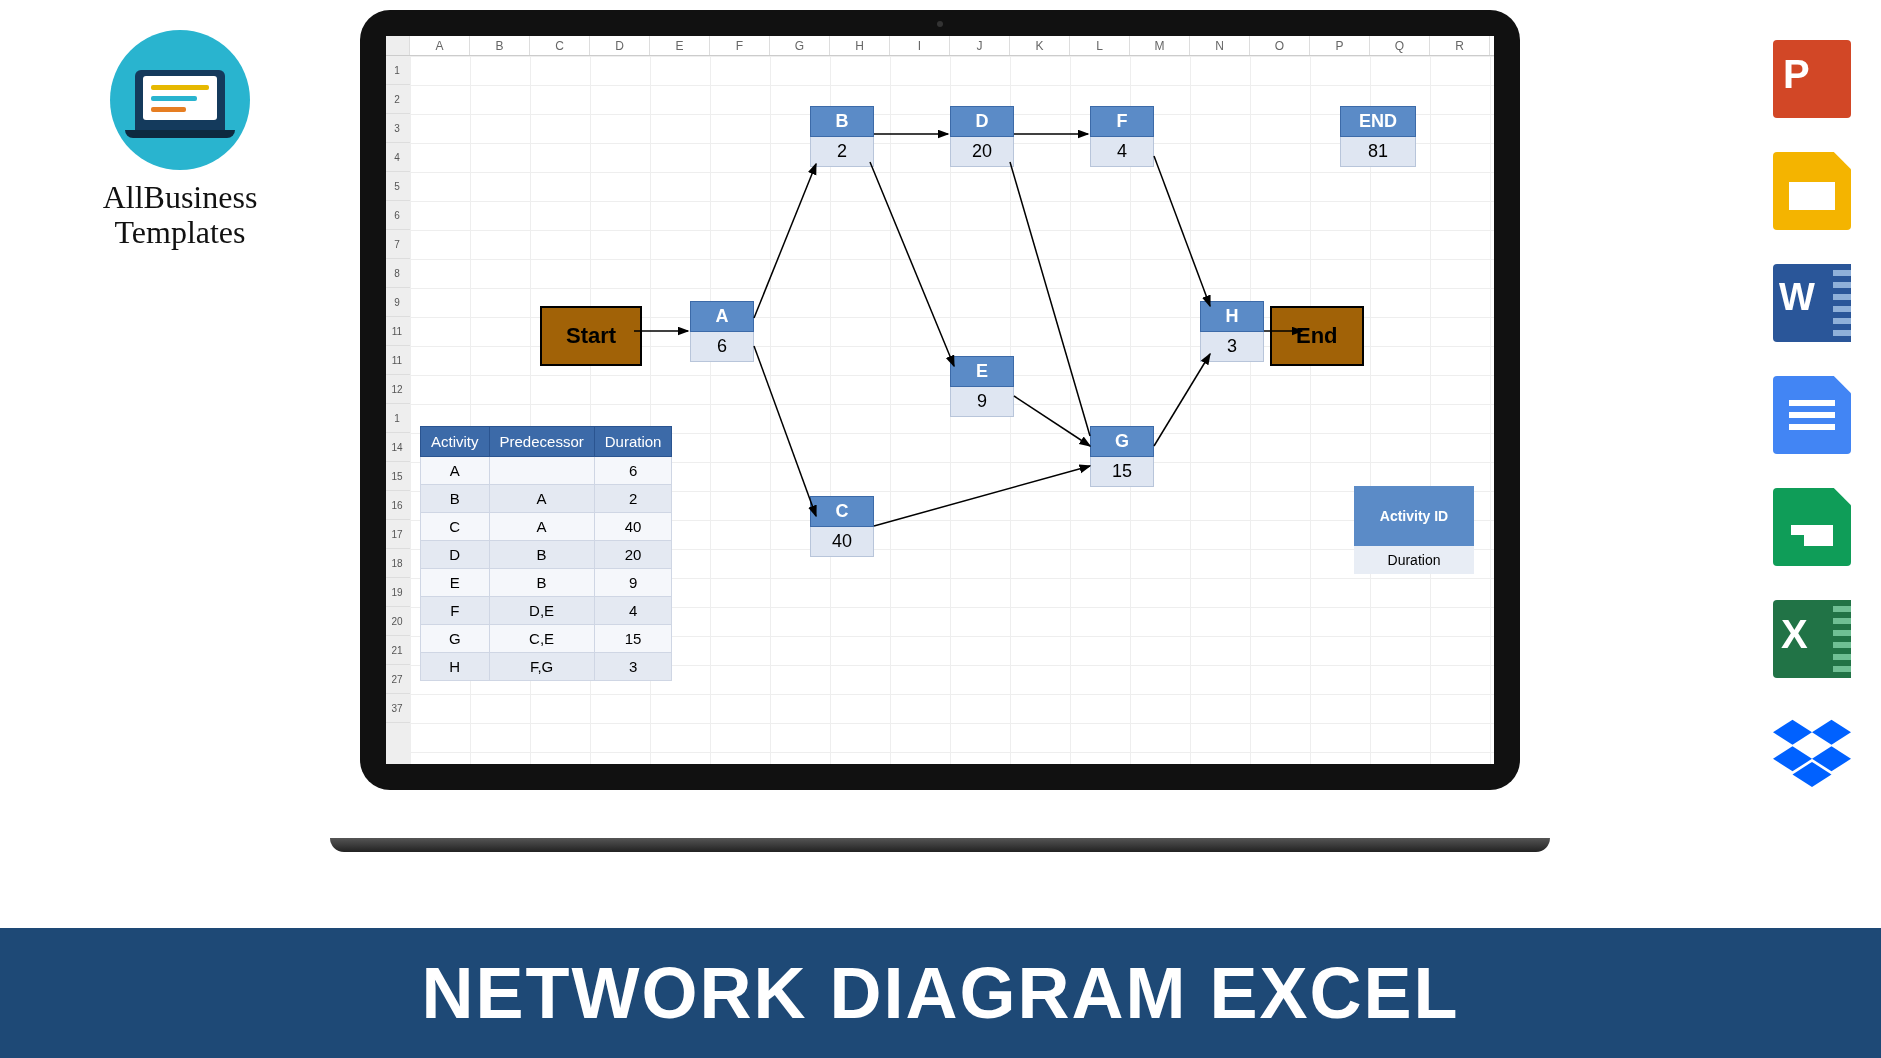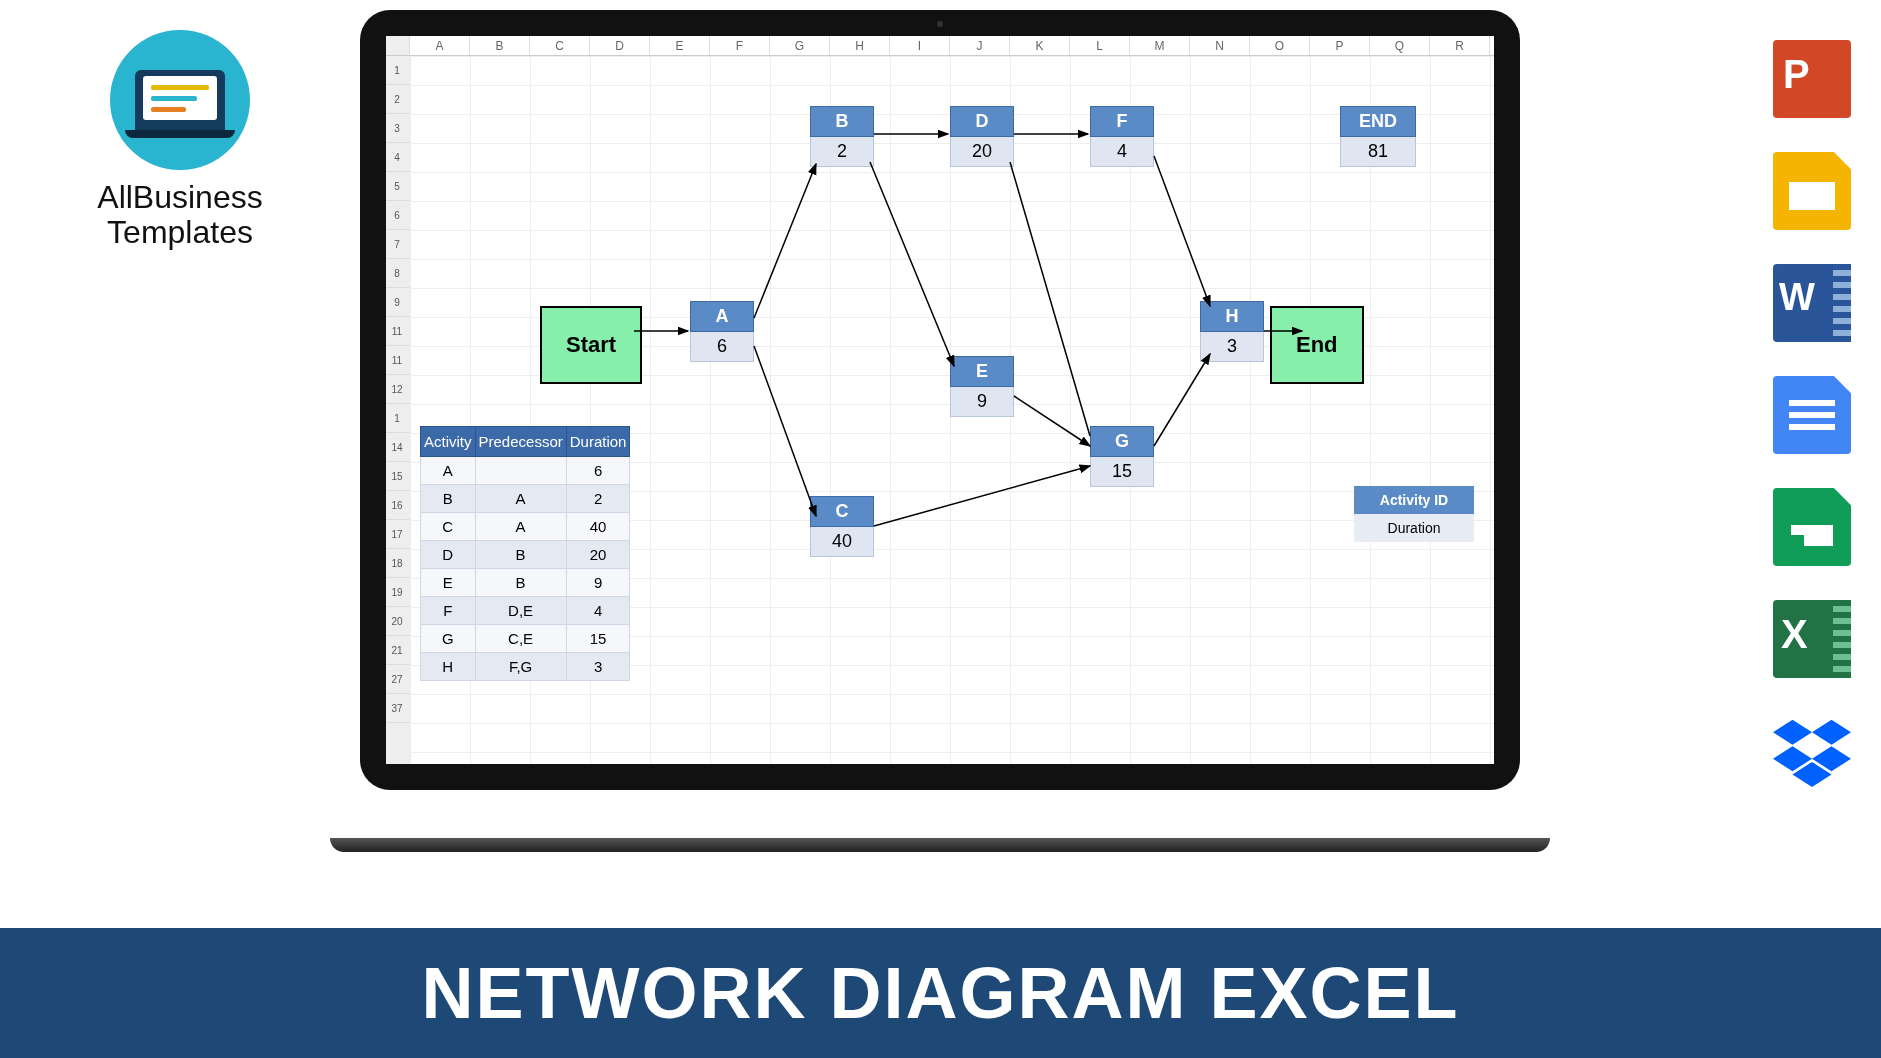--- a/index.html
+++ b/index.html
@@ -6,46 +6,46 @@
   body { width:1881px; height:1058px; background:#fff; font-family: Arial, sans-serif; position:relative; overflow:hidden;}
   .logo-block { position:absolute; left:60px; top:30px; width:240px; text-align:center;}
   .logo-circle { width:140px; height:140px; border-radius:50%; background:#29b4cf; margin:0 auto; position:relative; display:flex; align-items:center; justify-content:center;}
   .logo-laptop { width:90px; height:60px; background:#143a5c; border-radius:6px 6px 0 0; position:relative;}
   .logo-screen { position:absolute; left:8px; top:6px; right:8px; bottom:10px; background:#fff; border-radius:3px; display:flex; flex-direction:column; justify-content:center; gap:6px; padding:8px;}
   .logo-line { height:5px; border-radius:2px;}
   .ll1 { width:100%; background:#e6b800;}
   .ll2 { width:80%; background:#29b4cf;}
   .ll3 { width:60%; background:#e67e22;}
   .logo-base { width:110px; height:8px; background:#0d2940; position:absolute; bottom:-8px; left:-10px; border-radius:0 0 8px 8px;}
-  .logo-text { font-size:32px; color:#111; line-height:1.1; margin-top:10px; font-family: Liberation Sans, sans-serif;}
+  .logo-text { font-size:32px; color:#111; line-height:1.1; margin-top:10px; font-family: Liberation Serif, serif;}
   .laptop { position:absolute; left:360px; top:10px; width:1160px; height:840px;}
   .lap-body { width:100%; height:780px; background:#111; border-radius:30px; padding:26px; position:relative;}
   .dot { position:absolute; top:11px; left:50%; transform:translateX(-50%); width:6px; height:6px; background:#333; border-radius:50%;}
   .screen { width:100%; height:100%; background:#fff; position:relative; overflow:hidden;}
   .lap-base { width:1220px; height:14px; background:linear-gradient(#555,#222); position:absolute; bottom:-2px; left:-30px; border-radius:0 0 14px 14px;}
   .col-headers { display:flex; height:20px; font-size:12px; color:#666; border-bottom:1px solid #ccc;}
   .col-headers div { border-right:1px solid #ddd; text-align:center; line-height:20px;}
   .hw-num { width:24px; background:#eee;}
   .row-area { position:absolute; left:0; top:20px; bottom:0; width:24px; background:#eee; font-size:10px; color:#555;}
   .row-area div { height:29px; border-bottom:1px solid #ddd; text-align:center; line-height:29px; padding-right:2px;}
   .grid-lines { position:absolute; left:24px; right:0; top:20px; bottom:0;
     background-image: linear-gradient(#eee 1px, transparent 1px), linear-gradient(90deg, #eee 1px, transparent 1px);
     background-size: 60px 29px;}
   .overlay { position:absolute; left:24px; right:0; top:20px; bottom:0;}
   .tbl { position:absolute; left:10px; top:370px; border-collapse:collapse; font-size:15px;}
-  .tbl th { background:#3c6aa8; color:#fff; padding:6px 3px; font-weight:normal; text-align:left; border:1px solid #2a5490;}
+  .tbl th { background:#3c6aa8; color:#fff; padding:6px 10px; font-weight:normal; text-align:left; border:1px solid #2a5490;}
   .tbl td { padding:5px 10px; text-align:center; border:1px solid #cfd6e4;}
   .tbl tr:nth-child(even) td { background:#e4e9f2;}
   .tbl tr:nth-child(odd) td { background:#f5f7fb;}
   .node { position:absolute; width:64px; }
   .node .hdr { background:#5b8bc7; color:#fff; font-weight:bold; text-align:center; font-size:18px; padding:4px 0; border:1px solid #3c6aa8;}
   .node .val { background:#dfe6f2; text-align:center; font-size:18px; padding:4px 0; border:1px solid #b8c5da; border-top:none;}
-  .startbox, .endbox { position:absolute; background:#86efac; border:2px solid #000; font-size:22px; font-weight:bold; padding:24px 24px;}
+  .startbox, .endbox { position:absolute; background:#a16207; border:2px solid #000; font-size:22px; font-weight:bold; padding:15px 24px;}
   .legend { position:absolute; right:20px; top:430px; width:120px;}
-  .legend .h { background:#5b8bc7; color:#fff; text-align:center; padding:6px 0; font-weight:bold; font-size:14px;}
+  .legend .h { background:#5b8bc7; color:#fff; text-align:center; padding:22px 0; font-weight:bold; font-size:14px;}
   .legend .v { background:#e8edf5; text-align:center; padding:6px 0; font-size:14px;}
   svg.arrows { position:absolute; left:0; top:0; width:100%; height:100%; pointer-events:none;}
   .banner { position:absolute; left:0; right:0; bottom:0; height:130px; background:#1e4976; color:#fff; font-size:72px; font-weight:bold; text-align:center; line-height:130px; letter-spacing:2px; font-family: Arial, sans-serif;}
   .side-icons { position:absolute; right:30px; top:40px; display:flex; flex-direction:column; gap:34px;}
   .appicon { width:78px; height:78px; border-radius:4px; position:relative;}
   .appicon.ppt { background:#d24726;}
   .appicon.ppt::before { content:"P"; position:absolute; left:10px; top:12px; color:#fff; font-size:40px; font-weight:bold; font-family:Arial;}
   .appicon.slides { background:#f4b400; clip-path: polygon(0 0, 78% 0, 100% 22%, 100% 100%, 0 100%);}
   .appicon.slides::after { content:""; position:absolute; left:16px; top:30px; width:46px; height:28px; background:#fff;}
   .appicon.word { background:#2a5699;}

